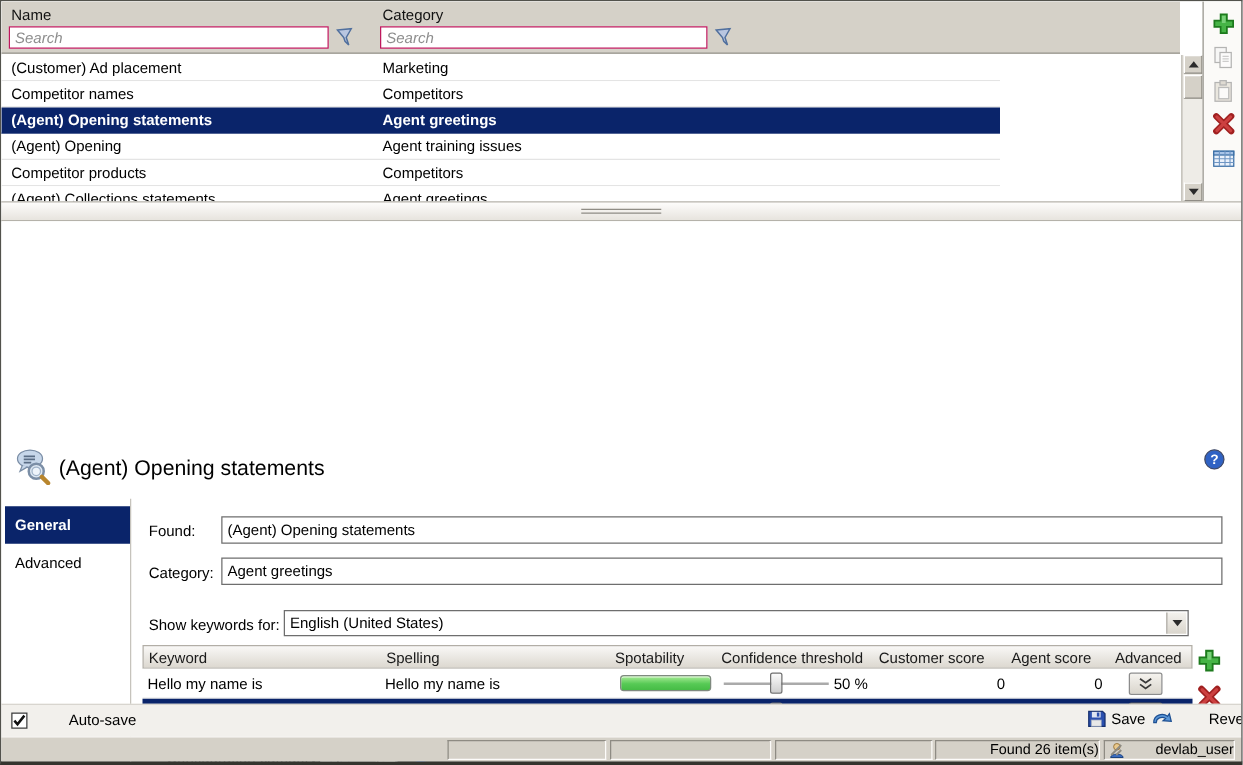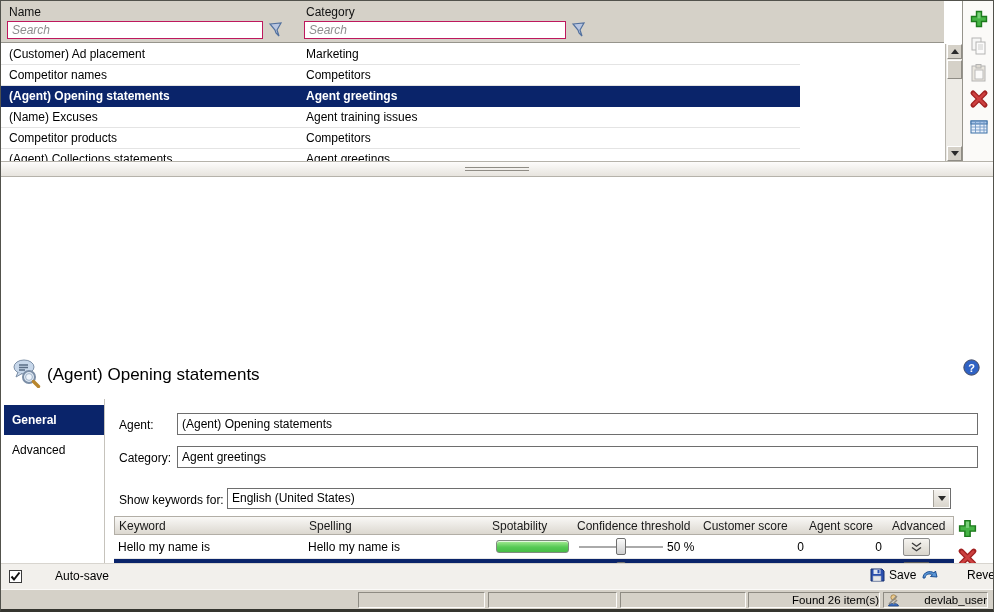--- a/index.html
+++ b/index.html
@@ -110,21 +110,21 @@
         </div>
         <div class="trow">
           <div class="tc tc-name">Competitor names</div>
           <div class="tc tc-cat">Competitors</div>
         </div>
         <div class="trow sel">
           <div class="tc tc-name">(Agent) Opening statements</div>
           <div class="tc tc-cat">Agent greetings</div>
         </div>
         <div class="trow">
-          <div class="tc tc-name">(Name) Excuses</div>
+          <div class="tc tc-name">(Agent) Opening</div>
           <div class="tc tc-cat">Agent training issues</div>
         </div>
         <div class="trow">
           <div class="tc tc-name">Competitor products</div>
           <div class="tc tc-cat">Competitors</div>
         </div>
         <div class="trow">
           <div class="tc tc-name">(Agent) Collections statements</div>
           <div class="tc tc-cat">Agent greetings</div>
         </div>
@@ -183,21 +183,21 @@
     <svg id="help-top" class="help-ic" width="17" height="17" viewBox="0 0 17 17">
       <circle cx="8.5" cy="8.5" r="7.6" fill="#2f62c4" stroke="#6a6a6a"></circle>
       <circle cx="8.5" cy="8.5" r="7.6" fill="none" stroke="#16307a" stroke-width="0.5"></circle>
       <text x="8.5" y="12.5" font-size="11" font-weight="bold" fill="#fff" text-anchor="middle" font-family="'Liberation Serif',serif">?</text>
     </svg>
 
     <div id="tab-general">General</div>
     <div id="tab-advanced">Advanced</div>
     <div id="tab-sep"></div>
 
-    <div class="fld-label" style="left:118px;top:241px">Agent:</div>
+    <div class="fld-label" style="left:118px;top:241px">Found:</div>
     <input class="txt-input" style="left: 176px; top: 236px; width: 801px;" value="(Agent) Opening statements">
     <div class="fld-label" style="left:118px;top:274px">Category:</div>
     <input class="txt-input" style="left: 176px; top: 269px; width: 801px;" value="Agent greetings">
 
     <div class="fld-label" style="left:118px;top:316px">Show keywords for:</div>
     <div class="combo" style="left:226px;top:311px;width:724px;height:21px">
       <div class="cv">English (United States)</div>
       <div class="arrow">
           <div class="tri down"></div>
         </div>

